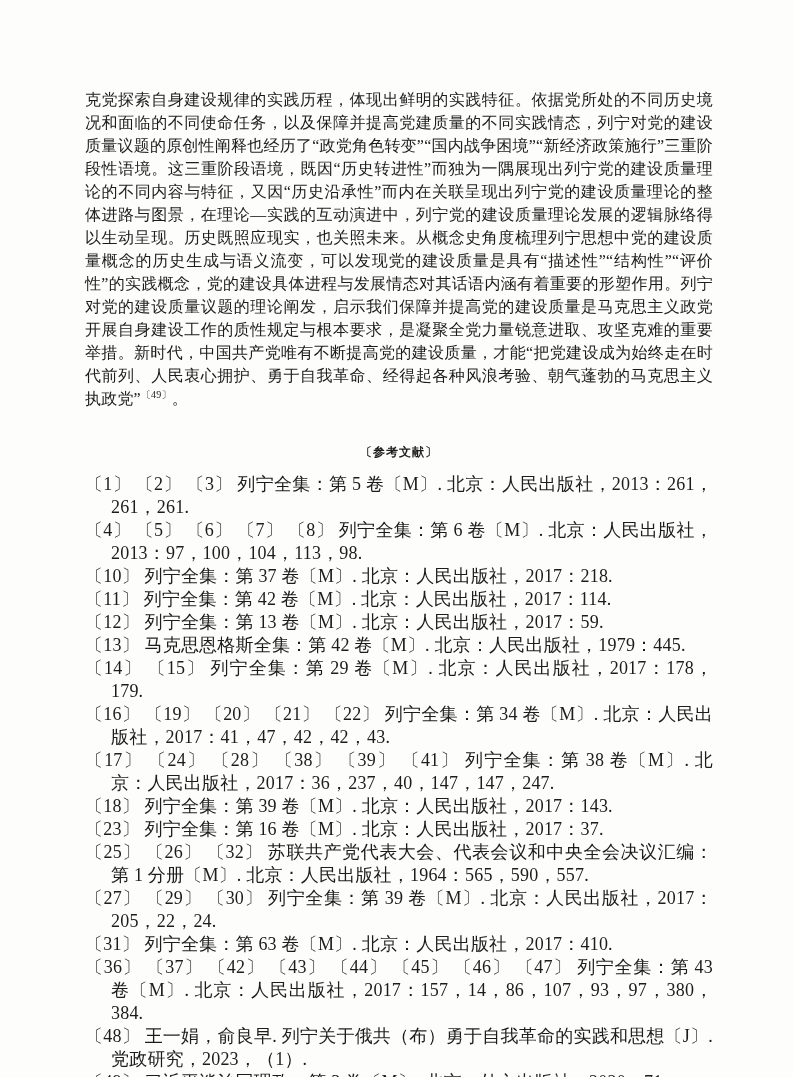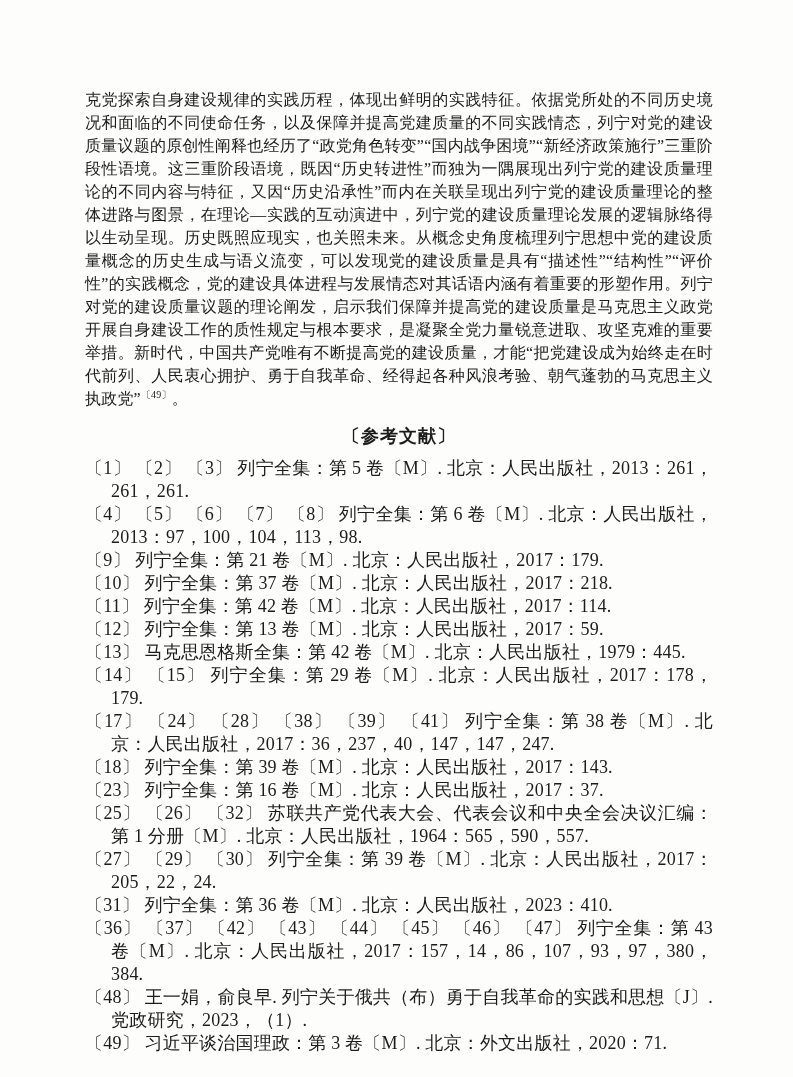--- a/index.html
+++ b/index.html
@@ -29,24 +29,24 @@
     text-align: justify;
     letter-spacing: 0.2px;
   }
   .body-text sup {
     font-size: 10px;
     line-height: 0;
     vertical-align: super;
   }
 
   .ref-heading {
-    margin-top: 15px;
+    margin-top: 31px;
     font-family: "Liberation Sans", sans-serif;
     font-weight: bold;
-    font-size: 18px;
+    font-size: 12px;
     line-height: 23px;
     text-align: center;
     letter-spacing: 1px;
   }
 
   .ref-list {
     margin-top: 9px;
     font-size: 18px;
     line-height: 23px;
   }
@@ -63,31 +63,31 @@
 <div class="page">
   <div class="content">
 
     <div class="body-text"><span>克党探索自身建设规律的实践历程，体现出鲜明的实践特征。依据党所处的不同历史境况和面临的不同使命任务，以及保障并提高党建质量的不同实践情态，列宁对党的建设质量议题的原创性阐释也经历了“政党角色转变”“国内战争困境”“新经济政策施行”三重阶段性语境。这三重阶段语境，既因“历史转进性”而独为一隅展现出列宁党的建设质量理论的不同内容与特征，又因“历史沿承性”而内在关联呈现出列宁党的建设质量理论的整体进路与图景，在理论—实践的互动演进中，列宁党的建设质量理论发展的逻辑脉络得以生动呈现。历史既照应现实，也关照未来。从概念史角度梳理列宁思想中党的建设质量概念的历史生成与语义流变，可以发现党的建设质量是具有“描述性”“结构性”“评价性”的实践概念，党的建设具体进程与发展情态对其话语内涵有着重要的形塑作用。列宁对党的建设质量议题的理论阐发，启示我们保障并提高党的建设质量是马克思主义政党开展自身建设工作的质性规定与根本要求，是凝聚全党力量锐意进取、攻坚克难的重要举措。新时代，中国共产党唯有不断提高党的建设质量，才能“把党建设成为始终走在时代前列、人民衷心拥护、勇于自我革命、经得起各种风浪考验、朝气蓬勃的马克思主义执政党”</span><sup>〔49〕</sup><span>。</span></div>
 
     <div class="ref-heading">〔参考文献〕</div>
 
     <div class="ref-list">
       <p class="ref-item">〔1〕 〔2〕 〔3〕 列宁全集：第 5 卷〔M〕. 北京：人民出版社，2013：261，261，261.</p>
       <p class="ref-item">〔4〕 〔5〕 〔6〕 〔7〕 〔8〕 列宁全集：第 6 卷〔M〕. 北京：人民出版社，2013：97，100，104，113，98.</p>
-      <p class="ref-item">〔9〕 列宁全集：第 21 卷〔M〕. 北京：人民出版社，2017：179.</p>
       <p class="ref-item">〔10〕 列宁全集：第 37 卷〔M〕. 北京：人民出版社，2017：218.</p>
       <p class="ref-item">〔11〕 列宁全集：第 42 卷〔M〕. 北京：人民出版社，2017：114.</p>
       <p class="ref-item">〔12〕 列宁全集：第 13 卷〔M〕. 北京：人民出版社，2017：59.</p>
       <p class="ref-item">〔13〕 马克思恩格斯全集：第 42 卷〔M〕. 北京：人民出版社，1979：445.</p>
       <p class="ref-item">〔14〕 〔15〕 列宁全集：第 29 卷〔M〕. 北京：人民出版社，2017：178，179.</p>
+      <p class="ref-item">〔16〕 〔19〕 〔20〕 〔21〕 〔22〕 列宁全集：第 34 卷〔M〕. 北京：人民出版社，2017：41，47，42，42，43.</p>
       <p class="ref-item">〔17〕 〔24〕 〔28〕 〔38〕 〔39〕 〔41〕 列宁全集：第 38 卷〔M〕. 北京：人民出版社，2017：36，237，40，147，147，247.</p>
       <p class="ref-item">〔18〕 列宁全集：第 39 卷〔M〕. 北京：人民出版社，2017：143.</p>
       <p class="ref-item">〔23〕 列宁全集：第 16 卷〔M〕. 北京：人民出版社，2017：37.</p>
       <p class="ref-item">〔25〕 〔26〕 〔32〕 苏联共产党代表大会、代表会议和中央全会决议汇编：第 1 分册〔M〕. 北京：人民出版社，1964：565，590，557.</p>
       <p class="ref-item">〔27〕 〔29〕 〔30〕 列宁全集：第 39 卷〔M〕. 北京：人民出版社，2017：205，22，24.</p>
-      <p class="ref-item">〔31〕 列宁全集：第 36 卷〔M〕. 北京：人民出版社，2023：410.</p>
+      <p class="ref-item">〔31〕 列宁全集：第 63 卷〔M〕. 北京：人民出版社，2017：410.</p>
       <p class="ref-item">〔36〕 〔37〕 〔42〕 〔43〕 〔44〕 〔45〕 〔46〕 〔47〕 列宁全集：第 43 卷〔M〕. 北京：人民出版社，2017：157，14，86，107，93，97，380，384.</p>
       <p class="ref-item">〔48〕 王一娟，俞良早. 列宁关于俄共（布）勇于自我革命的实践和思想〔J〕. 党政研究，2023，（1）.</p>
       <p class="ref-item">〔49〕 习近平谈治国理政：第 3 卷〔M〕. 北京：外文出版社，2020：71.</p>
     </div>
 
   </div>
 </div>
 
 </body></html>

